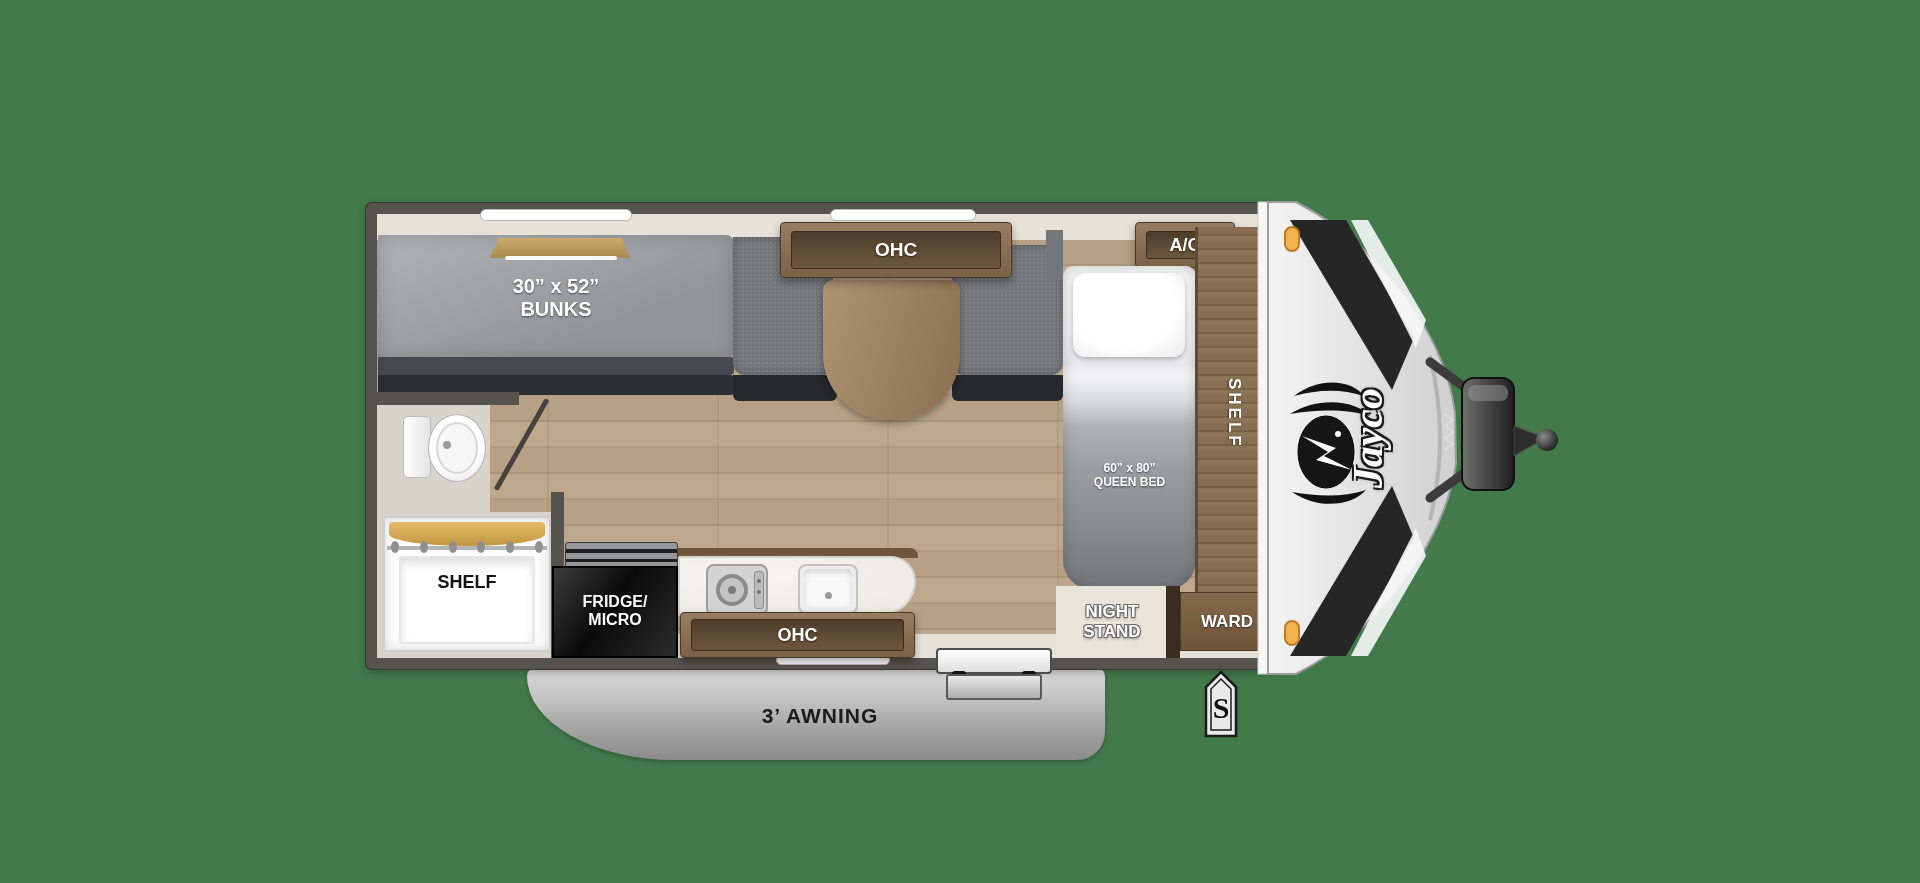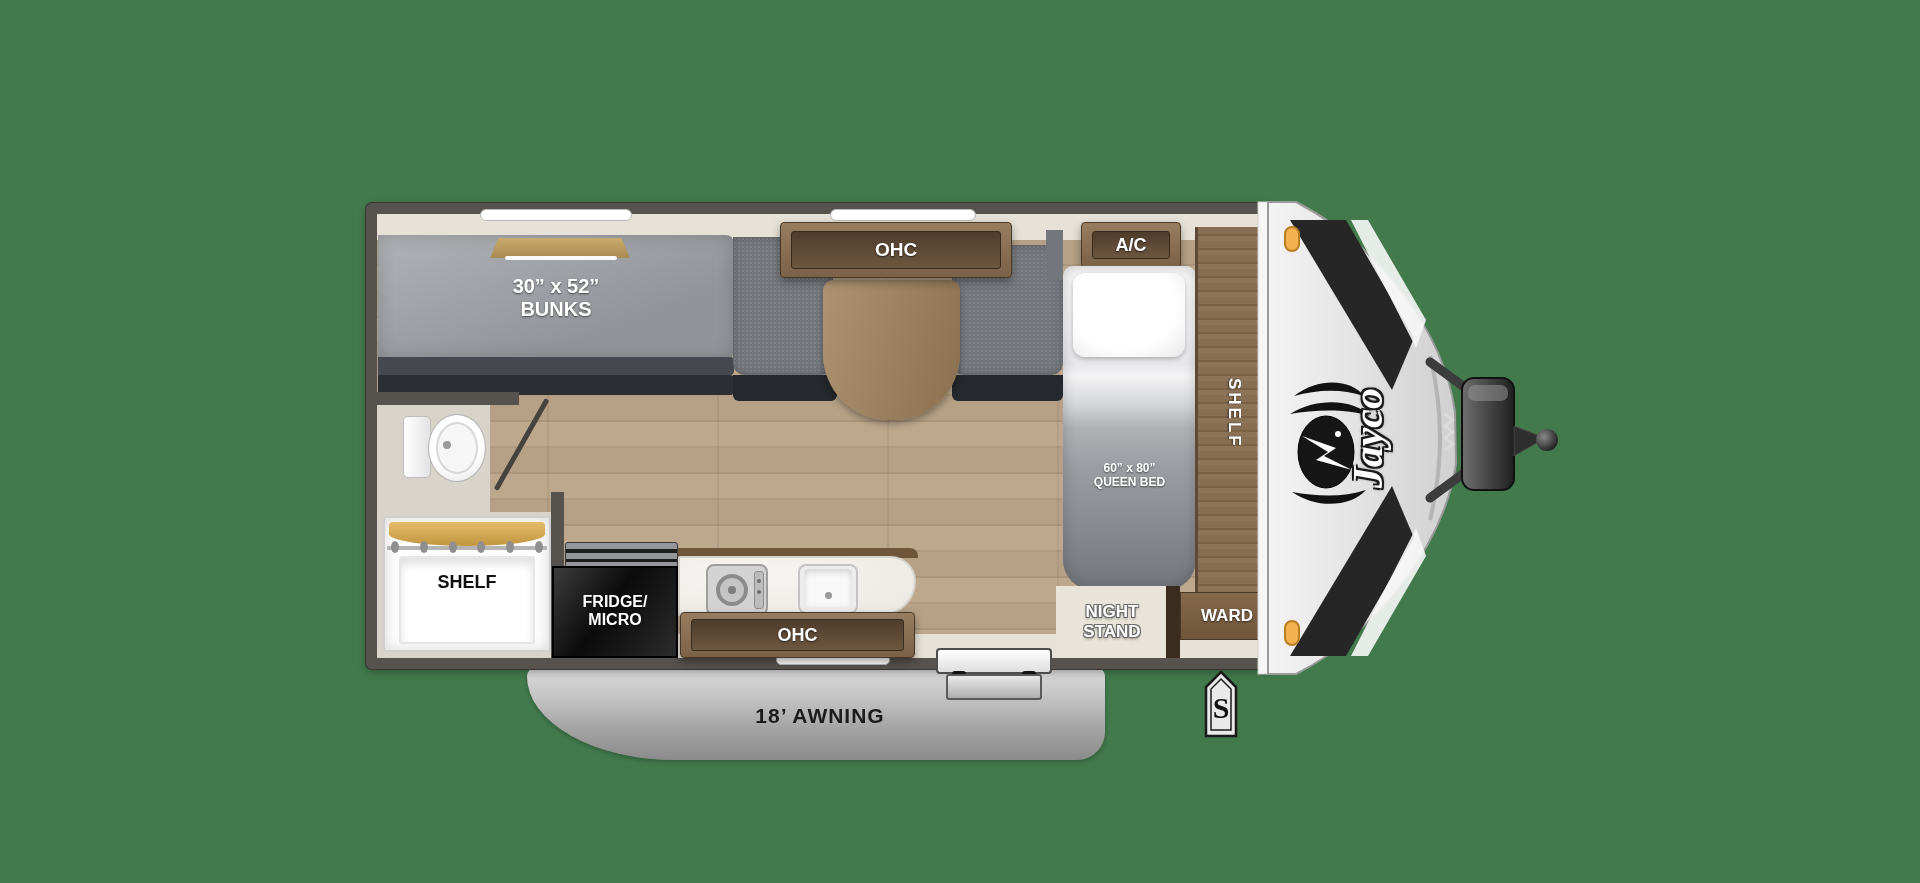--- a/index.html
+++ b/index.html
@@ -76,21 +76,21 @@
     border-radius:10px 10px 66px 66px;box-shadow:0 3px 7px rgba(0,0,0,.35);}
   
   .cab{background:linear-gradient(180deg,#977d60,#7a6148);border:1px solid #4a3826;
     border-radius:4px;box-shadow:0 4px 8px rgba(0,0,0,.35);}
   .cab-inner{position:absolute;left:10px;right:10px;top:8px;bottom:8px;
     background:linear-gradient(180deg,#4e3c2b,#6e573f);border:1px solid #382a1c;border-radius:3px;
     display:flex;align-items:center;justify-content:center;}
   .cab-inner span{color:#fff;font-weight:bold;text-shadow:0 1px 2px rgba(0,0,0,.6);}
   .ohc-dinette{left:780px;top:222px;width:232px;height:56px;}
   .ohc-dinette .cab-inner span{font-size:19px;}
-  .ac{left:1081px;top:222px;width:100px;height:46px;}
+  .ac{left:1135px;top:222px;width:100px;height:46px;}
   .ac .cab-inner span{font-size:18px;}
   .ohc-kitchen{left:680px;top:612px;width:235px;height:46px;}
   .ohc-kitchen .cab-inner{top:6px;bottom:6px;}
   .ohc-kitchen .cab-inner span{font-size:18px;}
   
   .bed{left:1063px;top:266px;width:133px;height:324px;
     background:linear-gradient(180deg,#f7f7f7 0%,#efeff1 20%,#e7e7ea 30%,#f3f3f4 34%,#d8d9dc 42%,#afb1b5 50%,#9a9da1 62%,#888b90 80%,#72757a 100%);
     border-radius:10px 10px 30px 30px;box-shadow:inset 0 0 14px rgba(0,0,0,.2);}
   .pillow{left:1073px;top:273px;width:112px;height:84px;
     background:radial-gradient(ellipse at 45% 40%,#ffffff 60%,#e8e8e8);
@@ -99,21 +99,21 @@
   .shelf{left:1195px;top:227px;width:78px;height:373px;
     background:repeating-linear-gradient(180deg,#876e52 0 7px,#7a6146 7px 9px,#8d7458 9px 14px);
     border-left:3px solid #5e4a36;border-right:3px solid #5e4a36;
     display:flex;align-items:center;justify-content:center;}
   .shelf-lbl{writing-mode:vertical-rl;color:#fff;font-weight:bold;font-size:17px;
     letter-spacing:3px;text-shadow:0 1px 2px rgba(0,0,0,.6);}
   .nightstand{left:1056px;top:586px;width:112px;height:72px;background:#e9e4d9;}
   .night-lbl{left:1058px;top:594px;width:108px;height:56px;font-size:17px;
     text-shadow:-1px -1px 0 #6b6b6b,1px -1px 0 #6b6b6b,-1px 1px 0 #6b6b6b,1px 1px 0 #6b6b6b,0 2px 3px rgba(0,0,0,.45);}
   .divider{left:1166px;top:586px;width:14px;height:72px;background:#3a2d20;}
-  .ward{left:1180px;top:592px;width:94px;height:48px;
+  .ward{left:1180px;top:592px;width:94px;height:59px;
     background:linear-gradient(180deg,#84694c,#6e5539);border:1px solid #4a3826;
     display:flex;align-items:center;justify-content:center;}
   .ward .lblx{color:#fff;font-weight:bold;font-size:17px;text-shadow:0 1px 2px rgba(0,0,0,.6);}
   
   .fridge-top{left:565px;top:542px;width:113px;height:26px;background:#94969a;
     border:1px solid #3a3a3a;border-radius:3px;
     background-image:linear-gradient(180deg,transparent 6px,#1d1d1d 6px 10px,transparent 10px 16px,#1d1d1d 16px 19px,transparent 19px);}
   .fridge{left:552px;top:566px;width:126px;height:92px;
     background:linear-gradient(125deg,#3c3c3c,#0b0b0b 45%,#191919 70%,#2d2d2d);
     border:2px solid #000;}
@@ -153,21 +153,21 @@
   .marker-bot{left:1284px;top:620px;}
   .hitch-svg{left:1425px;top:348px;width:150px;height:164px;}
   .sbadge{left:1204px;top:670px;width:34px;height:68px;}
 </style>
 </head>
 <body>
 
 <div id="stage">
 
   <div class="abs awning"></div>
-  <div class="abs lbl awning-lbl">18’ AWNING</div>
+  <div class="abs lbl awning-lbl">3’ AWNING</div>
 
   <div class="abs trailer-wall"></div>
   <div class="abs interior"></div>
   <div class="abs strip-top"></div>
   <div class="abs strip-bottom"></div>
   <div class="abs win win1"></div>
   <div class="abs win win2"></div>
   <div class="abs win win3"></div>
 
   <div class="abs mattress"></div>

